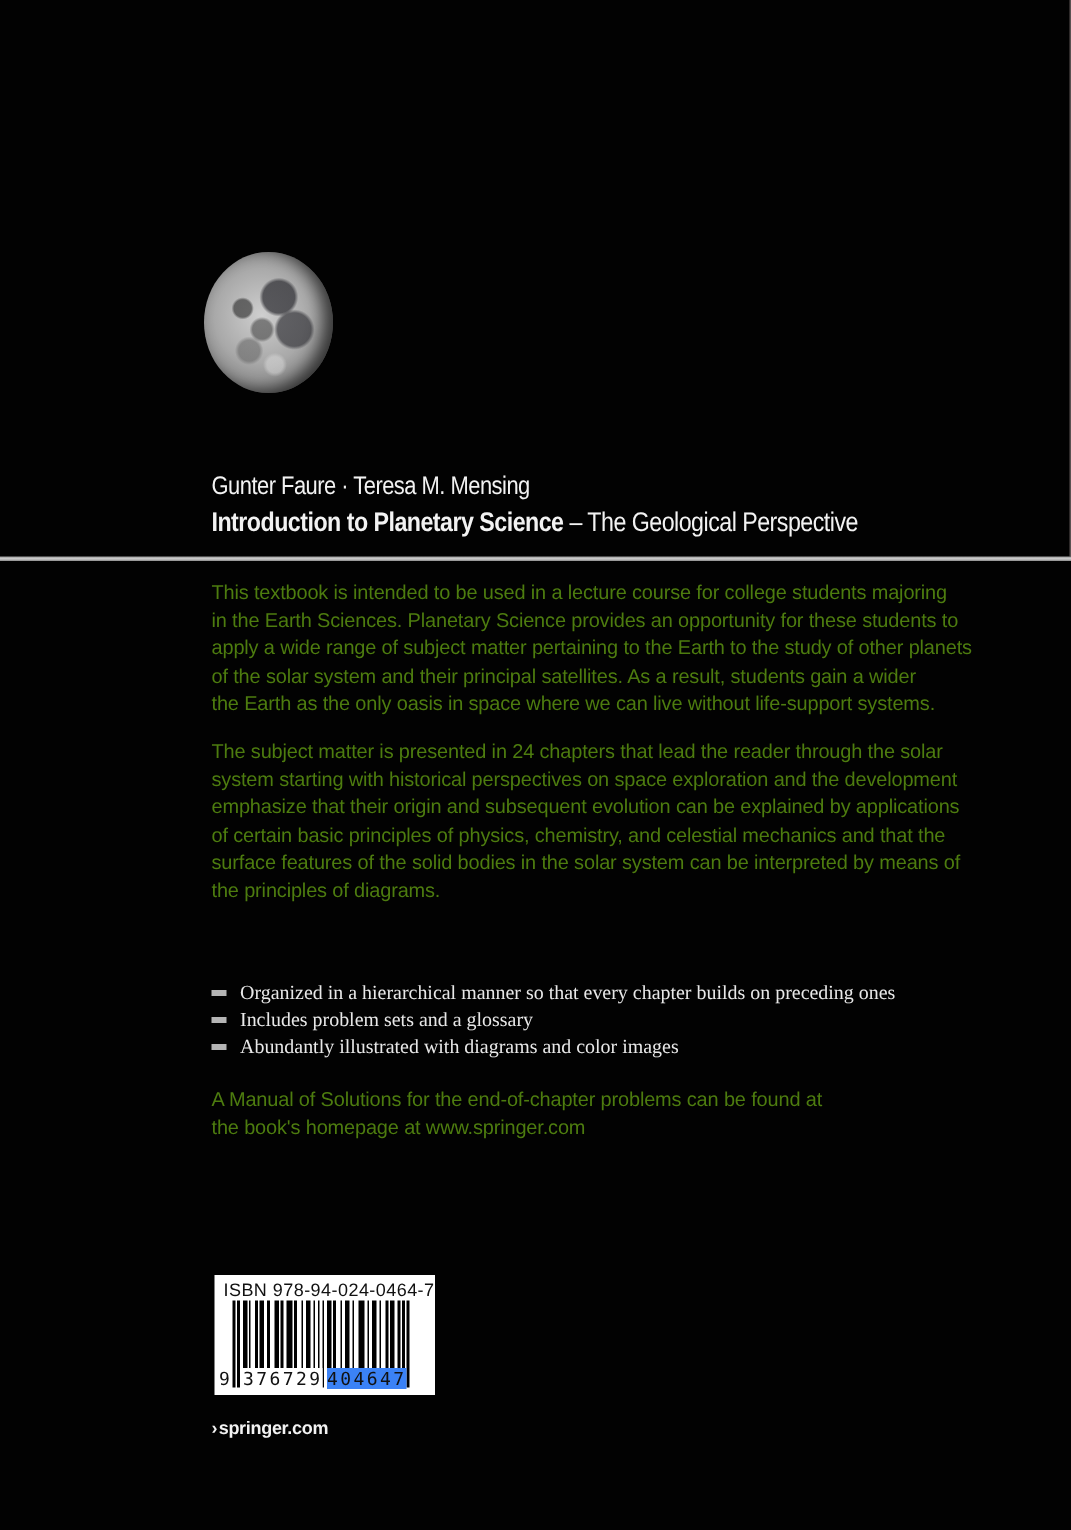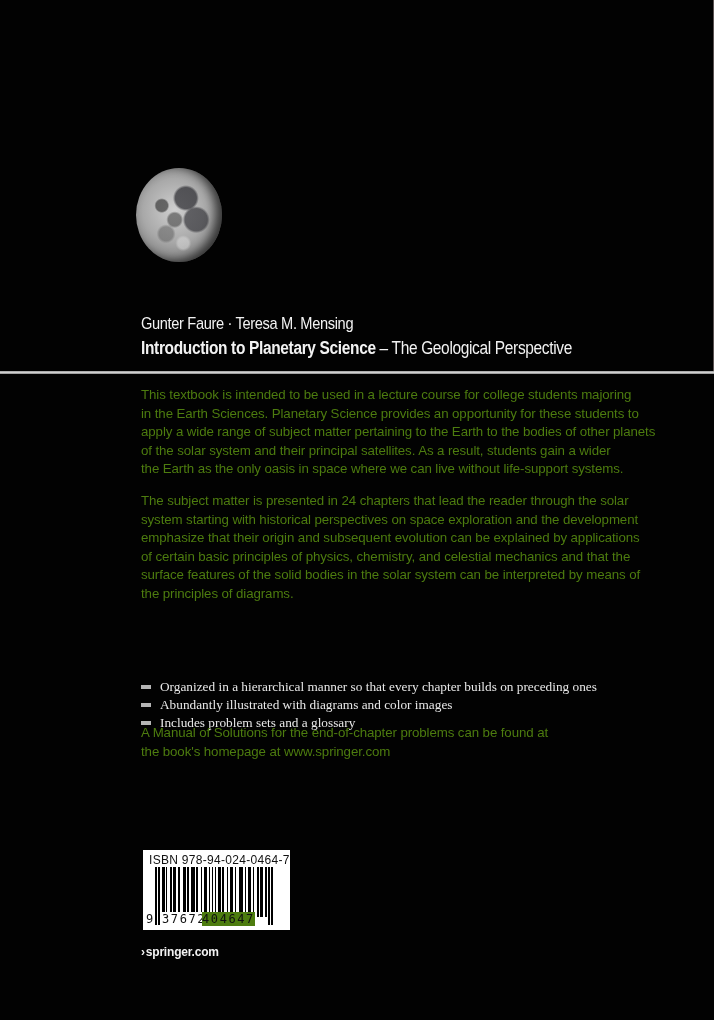--- a/index.html
+++ b/index.html
@@ -18,34 +18,34 @@
     box-shadow: inset -6px -2px 10px rgba(0,0,0,0.6);
   }
   .authors { position: absolute; left: 141px; top: 314px; font-family: "Liberation Sans", sans-serif; font-size: 17px; letter-spacing: -0.4px; color: #f2f2f2; transform: scaleX(0.86); transform-origin: left; white-space: nowrap; }
   .title { position: absolute; left: 141px; top: 338px; font-family: "Liberation Sans", sans-serif; font-size: 18px; letter-spacing: -0.4px; color: #f2f2f2; transform: scaleX(0.86); transform-origin: left; white-space: nowrap; }
   .title .main { font-weight: bold; }
   .divider { position: absolute; left: 0; top: 371px; width: 714px; height: 3px; background: linear-gradient(#9a9a9a, #cfcfcf, #8a8a8a); }
   .body-text { position: absolute; left: 141px; width: 440px; font-family: Liberation Sans, sans-serif; font-size: 13.3px; line-height: 18.6px; color: #4d7c0f; letter-spacing: -0.1px; }
   .p1 { top: 386px; }
   .p2 { top: 492px; }
   .line { white-space: nowrap; display: block; }
-  .bullets { position: absolute; left: 141px; top: 678px; font-family: "Liberation Serif", serif; font-size: 13.3px; line-height: 18px; color: #e8e8e8; }
+  .bullets { position: absolute; left: 141px; top: 653px; font-family: "Liberation Serif", serif; font-size: 13.3px; line-height: 18px; color: #e8e8e8; }
   .bullet { display: flex; align-items: center; white-space: nowrap; }
   .bullet-mark { width: 10px; height: 4px; background: #b5b5b5; margin-right: 9px; flex: none; }
   .p3 { top: 724px; }
   .barcode-box { position: absolute; left: 143px; top: 850px; width: 147px; height: 80px; background: #fff; }
   .isbn { position: absolute; left: 6px; top: 3px; font-family: Liberation Sans, sans-serif; font-size: 12px; color: #111; letter-spacing: 0.3px; white-space: nowrap; }
   .bars { position: absolute; left: 12px; top: 17px; width: 128px; height: 58px; display: flex; align-items: flex-start; }
   .bars span { display: block; background: #000; height: 50px; }
   .bars span.gap { background: transparent; }
   .bars span.guard { height: 58px; }
   .digits { position: absolute; left: 3px; top: 62px; width: 142px; font-family: "DejaVu Sans Mono", monospace; font-size: 12px; color: #111; white-space: nowrap; }
   .digits .d0 { position: absolute; left: 0; }
   .digits .d1 { position: absolute; left: 16px; background: #fff; letter-spacing: 1.6px; }
-  .digits .d2 { position: absolute; left: 56px; background: #4d7c0f; letter-spacing: 1.6px; }
+  .digits .d2 { position: absolute; left: 72px; background: #3b82f6; letter-spacing: 1.6px; }
   .springer { position: absolute; left: 141px; top: 945px; font-family: "Liberation Sans", sans-serif; font-size: 12px; font-weight: bold; color: #f2f2f2; letter-spacing: -0.2px; white-space: nowrap; }
   .springer .chev { font-size: 12px; margin-right: 1px; }
 </style>
 </head>
 <body>
 
 <div class="cover">
   <div class="edge"></div>
 
   <div class="moon"></div>
@@ -53,46 +53,46 @@
   <div class="authors">Gunter Faure · Teresa M. Mensing</div>
   <div class="title">
     <span class="main">Introduction to Planetary Science</span><span> – The Geological Perspective</span>
   </div>
 
   <div class="divider"></div>
 
   <div class="body-text p1">
     <span class="line">This textbook is intended to be used in a lecture course for college students majoring</span>
     <span class="line">in the Earth Sciences. Planetary Science provides an opportunity for these students to</span>
-    <span class="line">apply a wide range of subject matter pertaining to the Earth to the bodies of other planets</span>
+    <span class="line">apply a wide range of subject matter pertaining to the Earth to the study of other planets</span>
     <span class="line">of the solar system and their principal satellites. As a result, students gain a wider</span>
     <span class="line">the Earth as the only oasis in space where we can live without life-support systems.</span>
   </div>
 
   <div class="body-text p2">
     <span class="line">The subject matter is presented in 24 chapters that lead the reader through the solar</span>
     <span class="line">system starting with historical perspectives on space exploration and the development</span>
     <span class="line">emphasize that their origin and subsequent evolution can be explained by applications</span>
     <span class="line">of certain basic principles of physics, chemistry, and celestial mechanics and that the</span>
     <span class="line">surface features of the solid bodies in the solar system can be interpreted by means of</span>
     <span class="line">the principles of diagrams.</span>
   </div>
 
   <div class="bullets">
     <div class="bullet">
       <span class="bullet-mark"></span>
       <span>Organized in a hierarchical manner so that every chapter builds on preceding ones</span>
     </div>
     <div class="bullet">
       <span class="bullet-mark"></span>
-      <span>Abundantly illustrated with diagrams and color images</span>
+      <span>Includes problem sets and a glossary</span>
     </div>
     <div class="bullet">
       <span class="bullet-mark"></span>
-      <span>Includes problem sets and a glossary</span>
+      <span>Abundantly illustrated with diagrams and color images</span>
     </div>
   </div>
 
   <div class="body-text p3">
     <span class="line">A Manual of Solutions for the end-of-chapter problems can be found at</span>
     <span class="line">the book's homepage at www.springer.com</span>
   </div>
 
   <div class="barcode-box">
     <div class="isbn">ISBN 978-94-024-0464-7</div>

